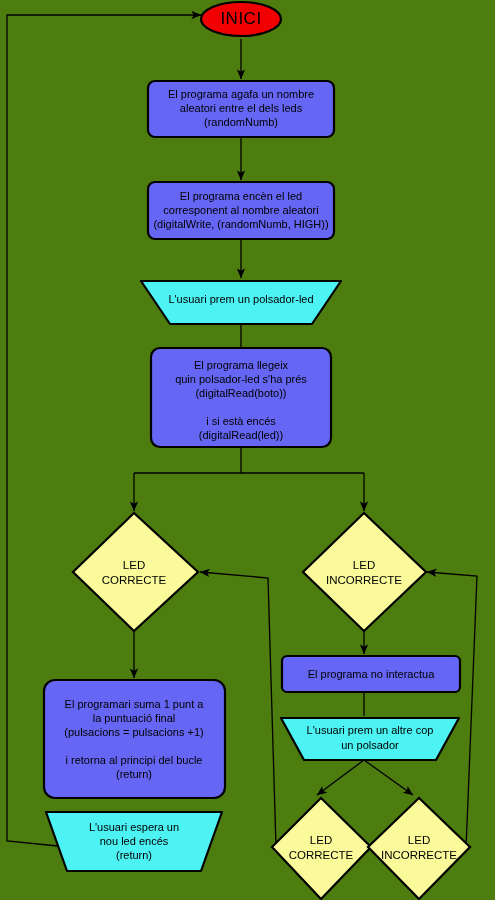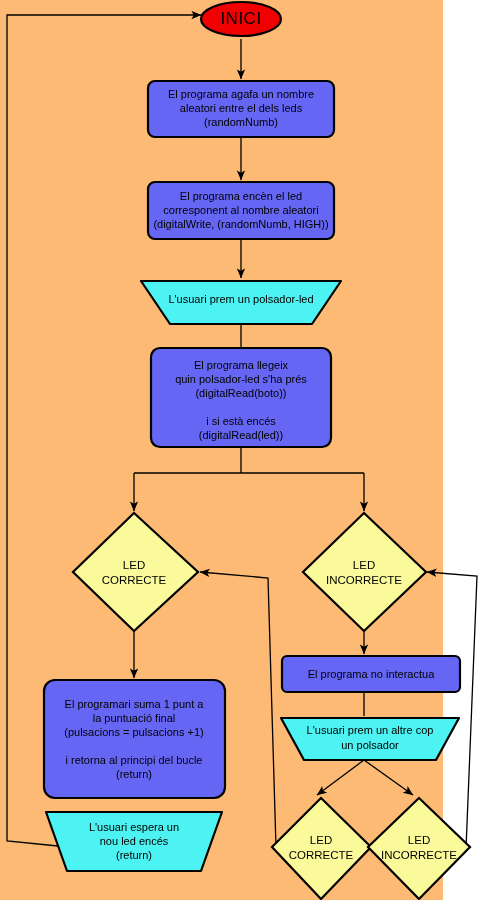--- a/index.html
+++ b/index.html
@@ -8,23 +8,23 @@
     background: #ffffff;
   }
   body {
     width: 495px;
     height: 900px;
     font-family: "Liberation Sans", sans-serif;
     overflow: hidden;
   }
   #flowchart-root {
     position: relative;
-    width: 443px;
+    width: 495px;
     height: 900px;
-    background: #fdba74;
+    background: #4d7c0f;
   }
   svg#flow-svg {
     display: block;
     width: 495px;
     height: 900px;
   }
   .node-text {
     font-family: "Liberation Sans", sans-serif;
     font-size: 11px;
     fill: #000000;

